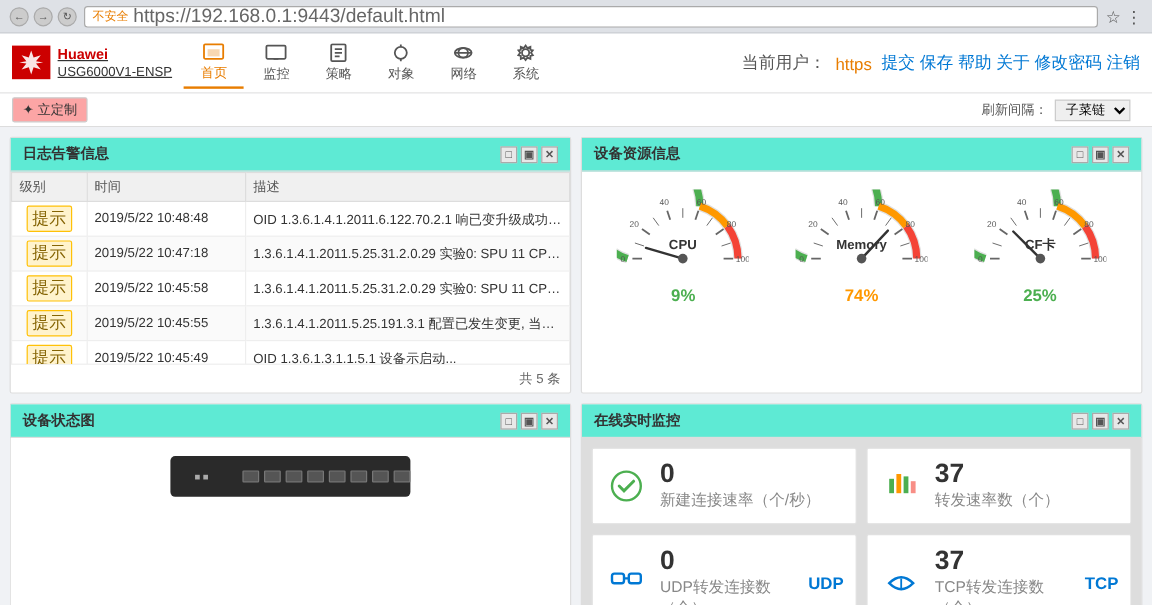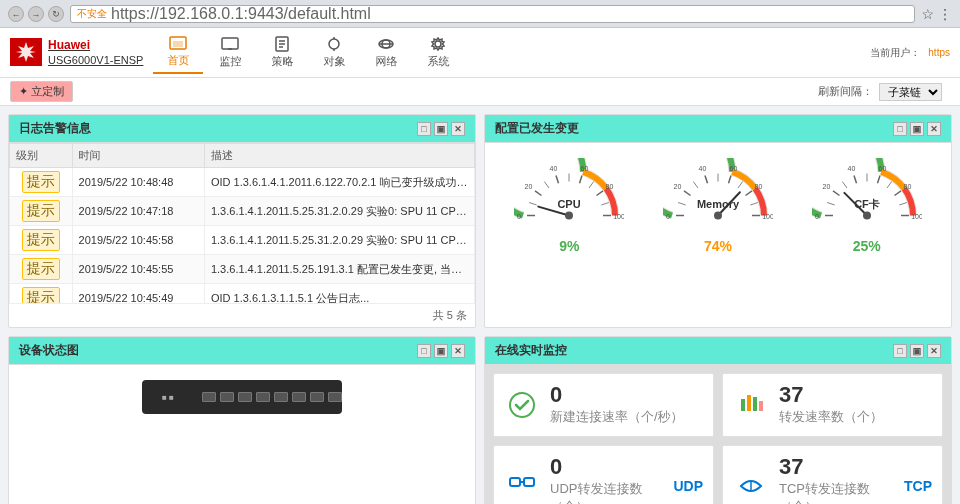--- a/index.html
+++ b/index.html
@@ -36,21 +36,21 @@
     .logo-icon { width: 32px; height: 28px; background: #c00; display: flex; align-items: center; justify-content: center; }
     .logo-icon svg { width: 28px; height: 24px; }
     .logo-text { font-size: 11px; color: #333; line-height: 1.3; }
     .logo-text div:first-child { font-weight: bold; font-size: 12px; color: #c00; }
 
     .nav-menu { display: flex; align-items: center; flex: 1; gap: 2px; padding-left: 10px; }
     .nav-item { display: flex; flex-direction: column; align-items: center; padding: 4px 14px; cursor: pointer; gap: 2px; color: #555; font-size: 11px; }
     .nav-item.active { color: #e87d00; border-bottom: 2px solid #e87d00; }
     .nav-item svg { width: 20px; height: 16px; }
 
-    .header-right { display: flex; align-items: center; gap: 8px; font-size: 10px; color: #555; }
+    .header-right { display: flex; align-items: center; gap: 8px; font-size: 14px; color: #555; }
     .header-link { color: #0078d4; cursor: pointer; }
     .header-user { color: #e87d00; }
 
     
     .toolbar { background: #fff; border-bottom: 1px solid #ddd; height: 28px; display: flex; align-items: center; padding: 0 10px; }
     .toolbar-btn { font-size: 11px; color: #333; padding: 2px 8px; border: 1px solid #ccc; background: #fca5a5; cursor: pointer; border-radius: 2px; }
 
     
     .main-content { padding: 8px; display: grid; grid-template-columns: 1fr 1fr; grid-template-rows: auto auto auto; gap: 8px; background: #f0f2f5; }
 
@@ -185,20 +185,28 @@
           <circle cx="10" cy="8" r="3"></circle>
           <path d="M10 2 L11.5 4 L14 3 L14 5.5 L16 6 L14.5 8 L16 10 L14 10.5 L14 13 L11.5 12 L10 14 L8.5 12 L6 13 L6 10.5 L4 10 L5.5 8 L4 6 L6 5.5 L6 3 L8.5 4 Z"></path>
         </svg>
       <span>系统</span>
     </div>
   </div>
 
   <div class="header-right">
     <span>当前用户：</span>
     <span class="header-user">https</span>
+    <span>
+      <span class="header-link">提交</span> 
+      <span class="header-link">保存</span> 
+      <span class="header-link">帮助</span> 
+      <span class="header-link">关于</span> 
+      <span class="header-link">修改密码</span> 
+      <span class="header-link">注销</span>
+    </span>
   </div>
 </div>
 
 <div class="toolbar">
   <button class="toolbar-btn">✦ 立定制</button>
   <div style="flex:1;"></div>
   <div class="refresh-bar">
     <span>刷新间隔：</span>
     <select class="refresh-select">
       <option>子菜链</option>
@@ -243,31 +251,31 @@
       <td style="max-width:220px;overflow:hidden;text-overflow:ellipsis;white-space:nowrap;">1.3.6.1.4.1.2011.5.25.31.2.0.29 实验0: SPU 11 CPU 0 CPU使用率发生变, 从 8...</td>
     </tr>
             <tr>
       <td><span class="level-badge level-warn">提示</span></td>
       <td>2019/5/22 10:45:55</td>
       <td style="max-width:220px;overflow:hidden;text-overflow:ellipsis;white-space:nowrap;">1.3.6.1.4.1.2011.5.25.191.3.1 配置已发生变更, 当前的变更考导包: 循环计...</td>
     </tr>
             <tr>
       <td><span class="level-badge level-warn">提示</span></td>
       <td>2019/5/22 10:45:49</td>
-      <td style="max-width:220px;overflow:hidden;text-overflow:ellipsis;white-space:nowrap;">OID 1.3.6.1.3.1.1.5.1 公告日志...</td>
+      <td style="max-width:220px;overflow:hidden;text-overflow:ellipsis;white-space:nowrap;">OID 1.3.6.1.3.1.1.5.1 设备示启动...</td>
     </tr>
           </tbody>
       </table>
     </div>
     <div class="log-footer">共 5 条</div>
   </div>
 
   <div class="panel resource-panel">
     <div class="panel-header">
-      <span class="panel-title">配置已发生变更</span>
+      <span class="panel-title">设备资源信息</span>
       <div class="panel-actions">
         <div class="panel-action">□</div>
         <div class="panel-action">▣</div>
         <div class="panel-action">✕</div>
       </div>
     </div>
     <div class="gauges-container" id="gauges-container">
     <div class="gauge-item">
       <svg width="110" height="75" viewBox="0 0 110 70">
 

